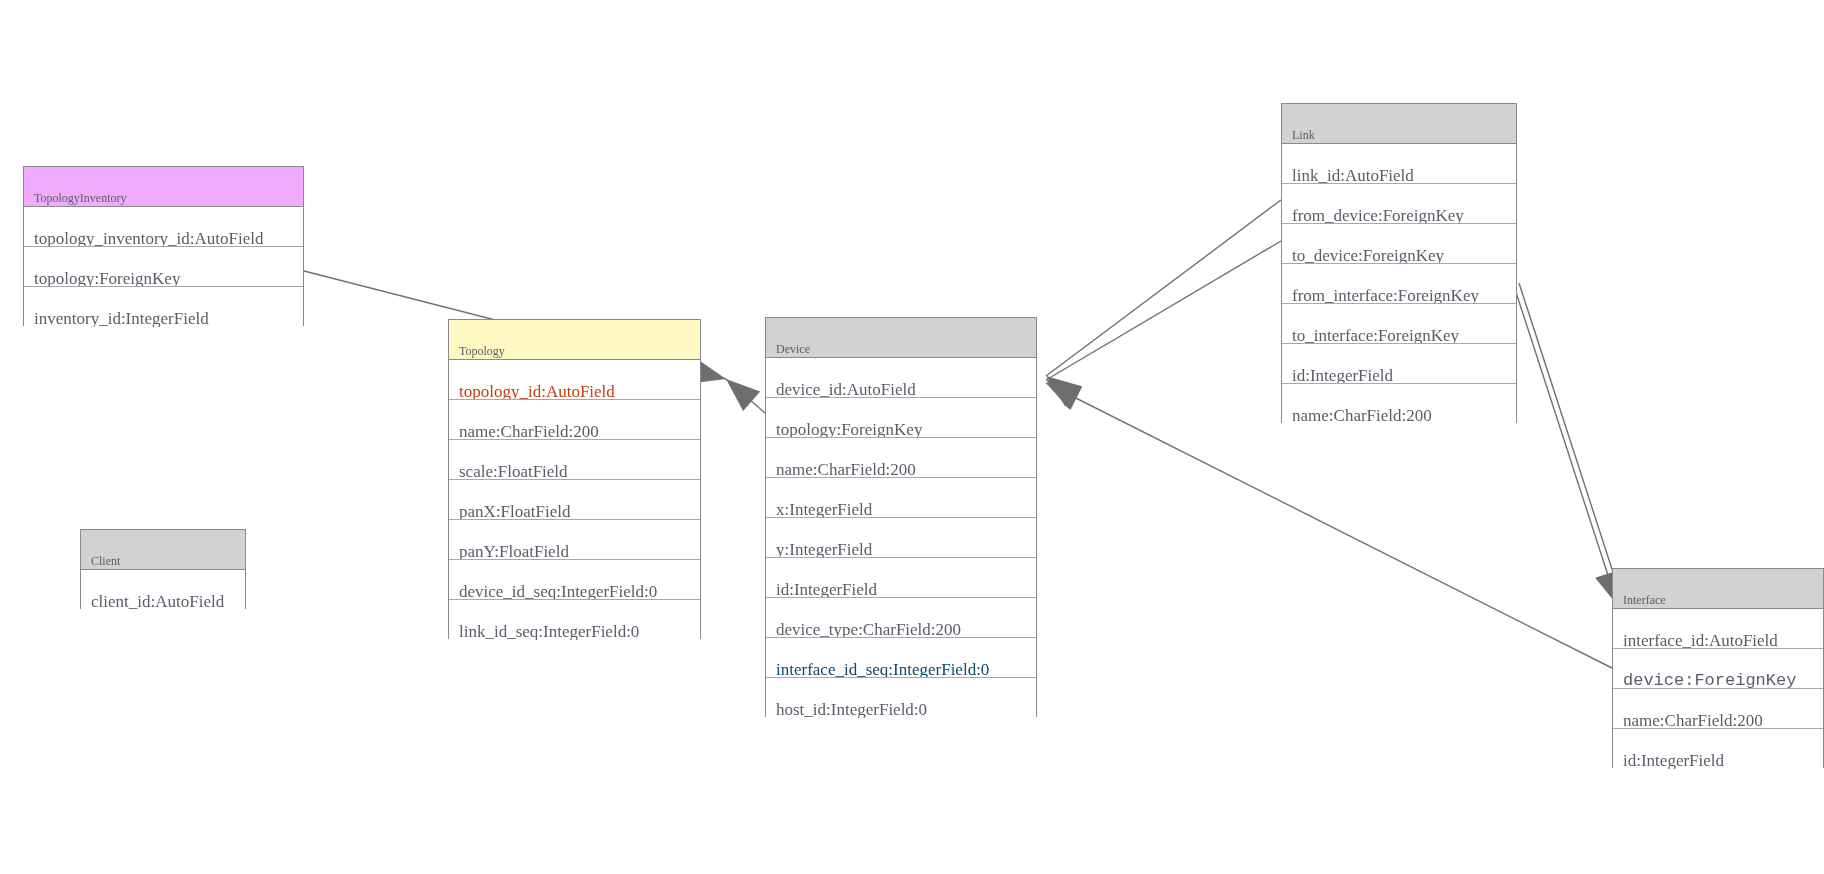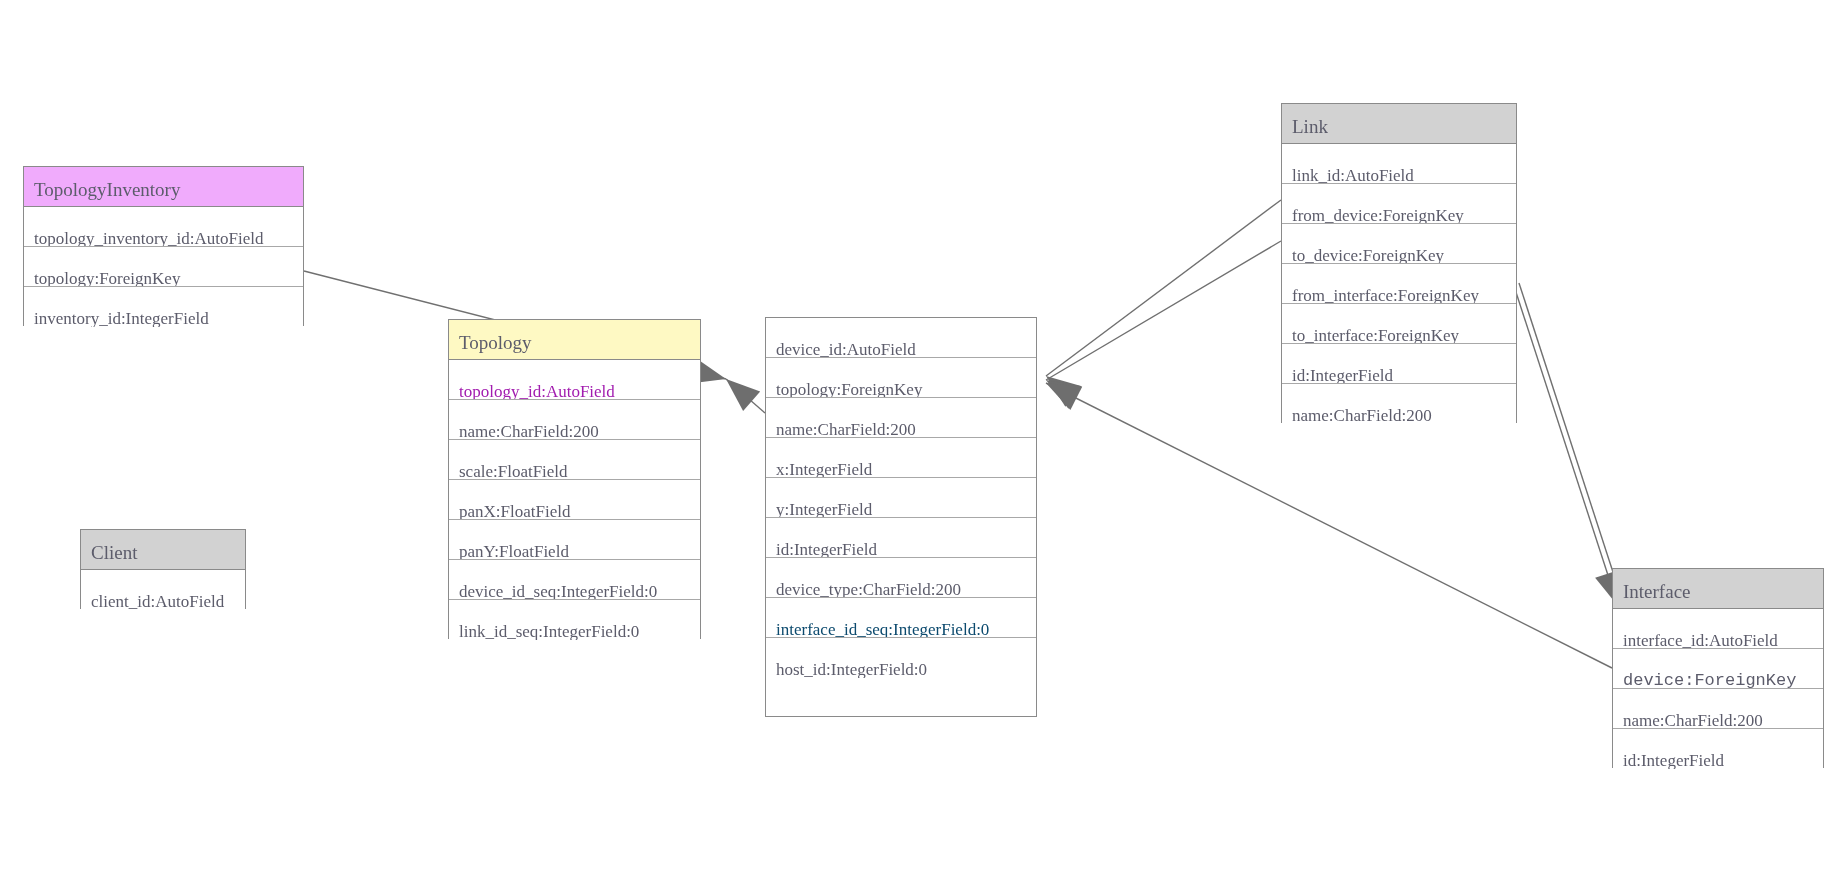--- a/index.html
+++ b/index.html
@@ -17,24 +17,24 @@
     position:absolute;
     box-sizing:border-box;
     border:1px solid #8a8a8a;
     background:#ffffff;
   }
   .entity .hdr{
     box-sizing:border-box;
     background:#d2d2d2;
     border-bottom:1px solid #8a8a8a;
     color:#5c5c6b;
-    font-size:19px;
+    font-size:12px;
     line-height:39px;
     height:40px;
-    padding:3px 10px;
+    padding:12px 10px;
     white-space:nowrap;
     overflow:hidden;
   }
   .entity .attr{
     box-sizing:border-box;
     border-bottom:1px solid #a8a8a8;
     color:#5c5c6b;
     font-size:17px;
     line-height:39px;
     height:40px;
@@ -86,29 +86,30 @@
       <div class="attr" style="color: rgb(92, 92, 107);">topology_inventory_id:AutoField</div>
       <div class="attr" style="color: rgb(92, 92, 107);">topology:ForeignKey</div>
       <div class="attr" style="color: rgb(92, 92, 107);">inventory_id:IntegerField</div>
     </div>
     <div class="entity" style="left: 80px; top: 529px; width: 166px; height: 80px; border-color: rgb(138, 138, 138);">
       <div class="hdr" style="background: rgb(210, 210, 210); color: rgb(92, 92, 107);">Client</div>
       <div class="attr" style="color: rgb(92, 92, 107);">client_id:AutoField</div>
     </div>
     <div class="entity" style="left: 448px; top: 319px; width: 253px; height: 320px; border-color: rgb(138, 138, 138);">
       <div class="hdr" style="background: #fef9c3; color: rgb(92, 92, 107);">Topology</div>
-      <div class="attr" style="color: #a21caf;">topology_id:AutoField</div>
+      <div class="attr" style="color: #c2410c;">topology_id:AutoField</div>
       <div class="attr" style="color: rgb(92, 92, 107);">name:CharField:200</div>
       <div class="attr" style="color: rgb(92, 92, 107);">scale:FloatField</div>
       <div class="attr" style="color: rgb(92, 92, 107);">panX:FloatField</div>
       <div class="attr" style="color: rgb(92, 92, 107);">panY:FloatField</div>
       <div class="attr" style="color: rgb(92, 92, 107);">device_id_seq:IntegerField:0</div>
       <div class="attr" style="color: rgb(92, 92, 107);">link_id_seq:IntegerField:0</div>
     </div>
     <div class="entity" style="left: 765px; top: 317px; width: 272px; height: 400px; border-color: rgb(138, 138, 138);">
+      <div class="hdr" style="background: rgb(210, 210, 210); color: rgb(92, 92, 107);">Device</div>
       <div class="attr" style="color: rgb(92, 92, 107);">device_id:AutoField</div>
       <div class="attr" style="color: rgb(92, 92, 107);">topology:ForeignKey</div>
       <div class="attr" style="color: rgb(92, 92, 107);">name:CharField:200</div>
       <div class="attr" style="color: rgb(92, 92, 107);">x:IntegerField</div>
       <div class="attr" style="color: rgb(92, 92, 107);">y:IntegerField</div>
       <div class="attr" style="color: rgb(92, 92, 107);">id:IntegerField</div>
       <div class="attr" style="color: rgb(92, 92, 107);">device_type:CharField:200</div>
       <div class="attr" style="color: #0c4a6e;">interface_id_seq:IntegerField:0</div>
       <div class="attr" style="color: rgb(92, 92, 107);">host_id:IntegerField:0</div>
     </div>

